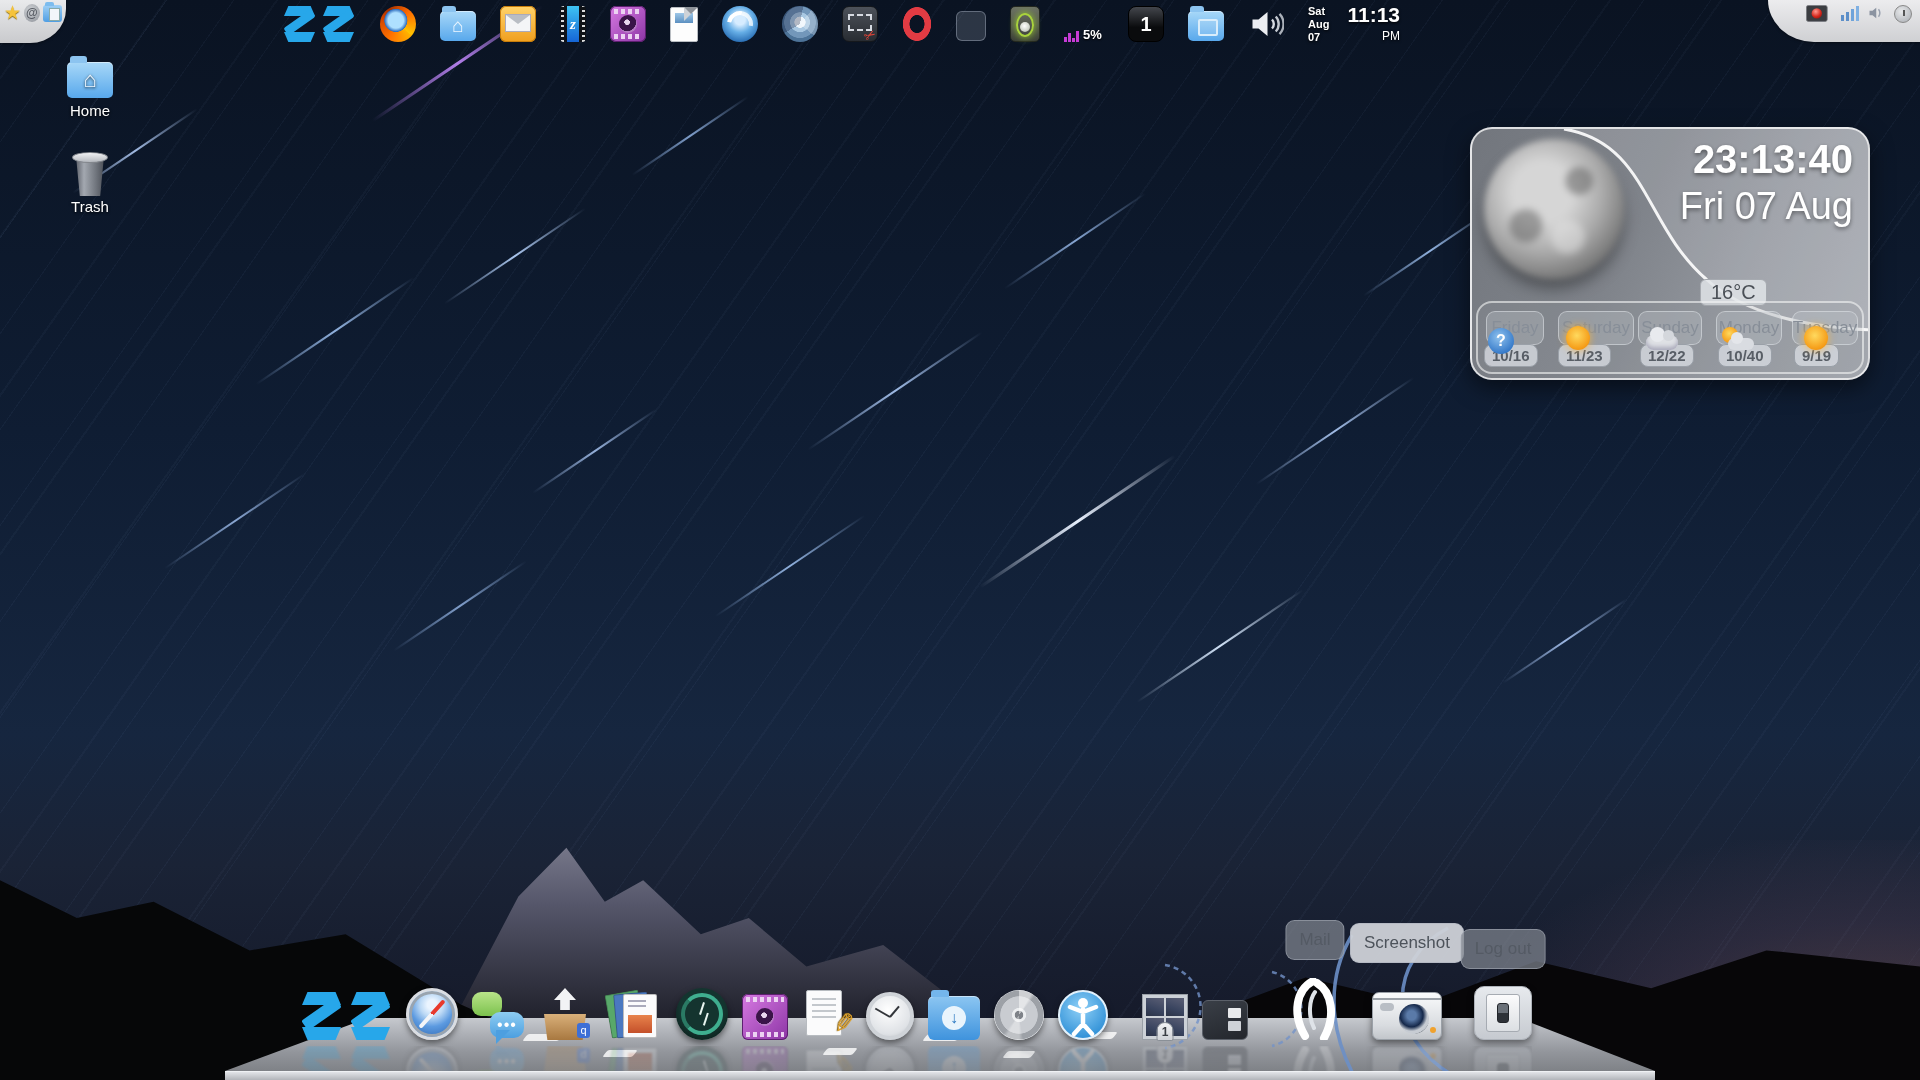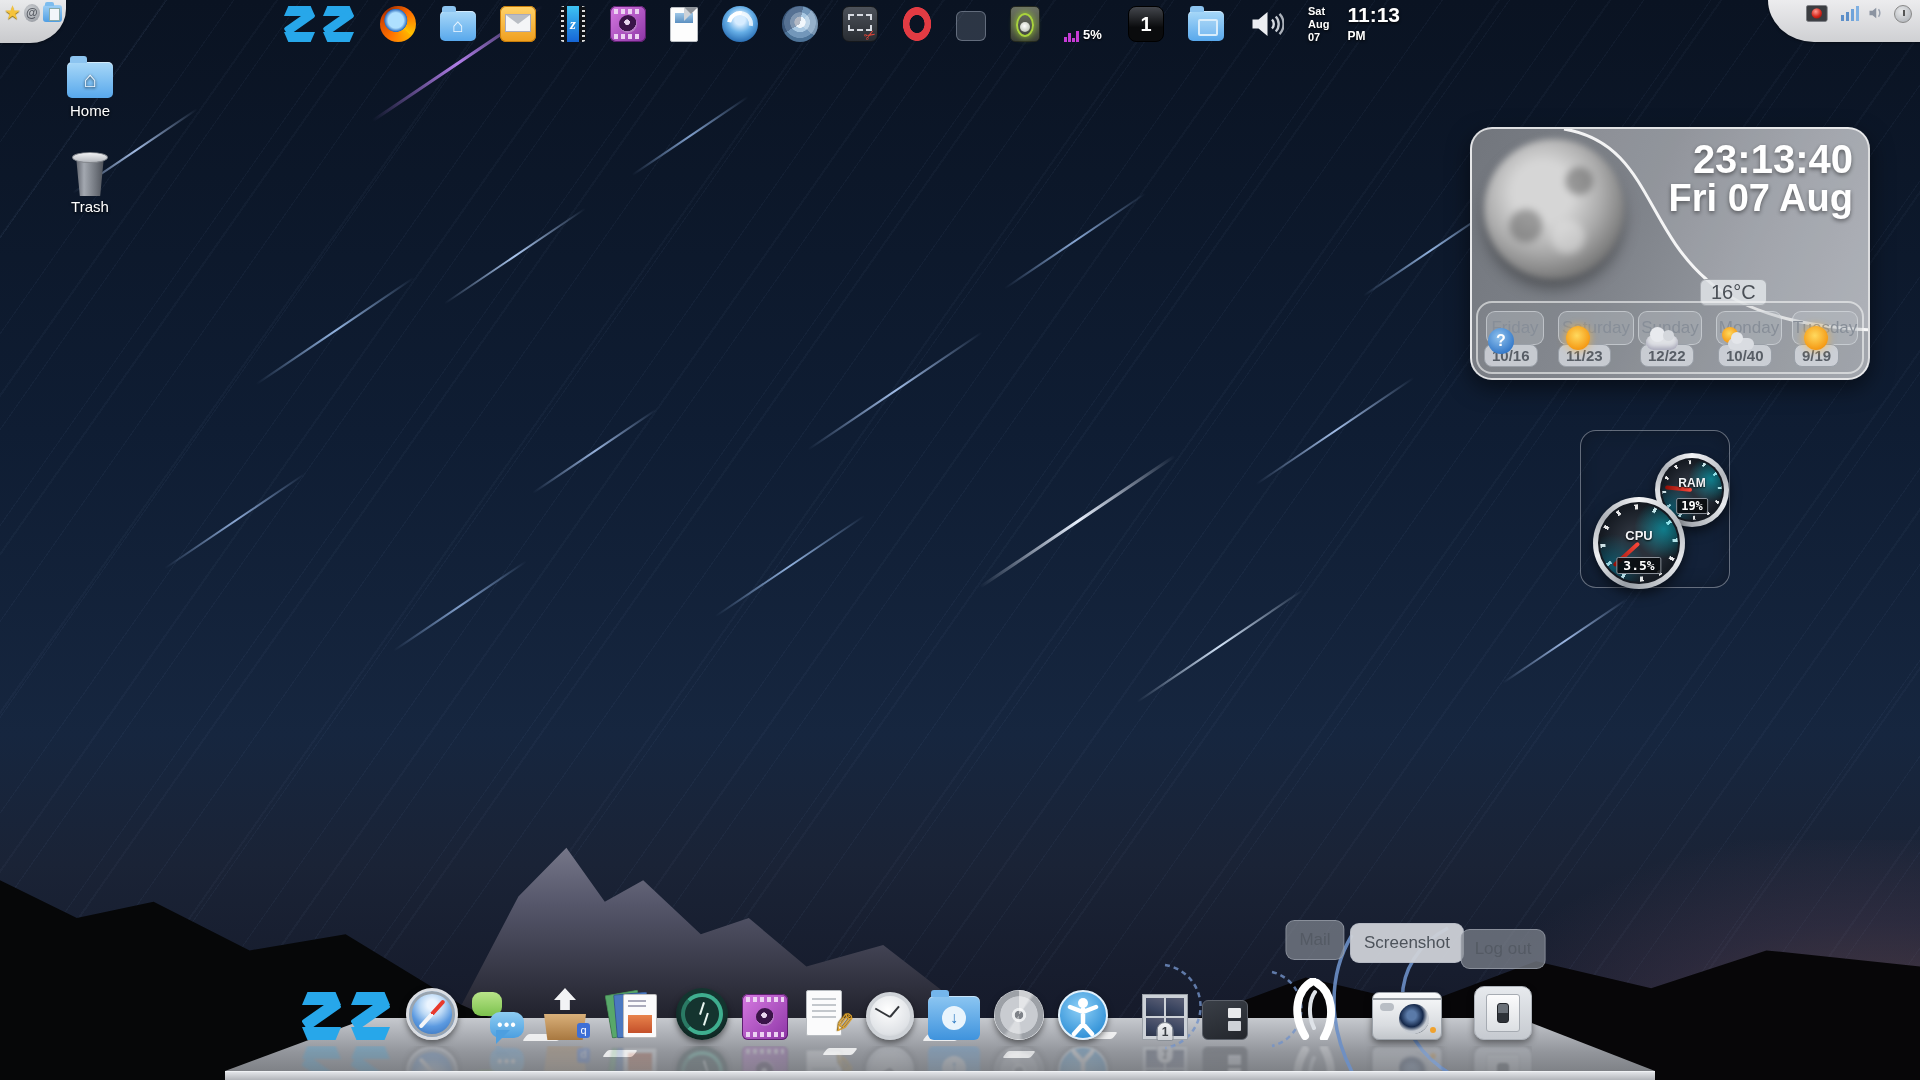--- a/index.html
+++ b/index.html
@@ -92,23 +92,23 @@
     border:2px solid #a9d33c; box-shadow:0 0 7px 1px rgba(150,200,50,.8); }
   .gspk::after { content:""; position:absolute; left:50%; bottom:9px; width:10px; height:10px; transform:translateX(-50%);
     border-radius:50%; background:radial-gradient(circle at 45% 40%, #fff, #cfd3c9 60%, #8a8f82); }
   .load { width:40px; display:flex; align-items:flex-end; gap:1px; height:30px; margin-top:6px;}
   .load b { width:3px; background:#c73bd6; }
   .load .lbl { color:#fff; font-size:13px; font-weight:bold; margin-left:3px; text-shadow:0 1px 2px #000; }
   .cal1 { background:linear-gradient(180deg,#43464c,#0a0b0d 60%); border-radius:8px; border:1px solid #000;
     color:#fff; font-weight:bold; font-size:20px; display:flex; align-items:center; justify-content:center; }
   .pclock { width:92px; display:flex; gap:8px; color:#fff; align-items:center; text-shadow:0 1px 3px #000;}
   .pclock .d1 { font-size:11px; text-align:left; line-height:13px; font-weight:bold;}
-  .pclock .d2 { text-align:left; }
+  .pclock .d2 { text-align:right; }
   .pclock .t { font-size:21px; font-weight:bold; line-height:20px;}
-  .pclock .m { font-size:12px; font-weight:bold; }
+  .pclock .m { font-size:12px; font-weight:normal; }
 
   
   .tray { position:absolute; left:1458px; top:0; width:236px; height:40px; z-index:20;
     background:linear-gradient(180deg,#f0f0f1,#d0d1d4); border-radius:0 0 5px 5px; box-shadow:0 1px 4px rgba(0,0,0,.45);
     display:flex; align-items:center; justify-content:center; gap:13px; }
   .rec { width:27px; height:21px; background:#3b3d41; border:1px solid #777a7f; border-radius:3px;
     display:flex; align-items:center; justify-content:center; }
   .rec i { width:13px; height:13px; border-radius:50%; background:radial-gradient(circle at 40% 32%, #ff9a90, #d3261b 55%, #6e0f0a); }
   .tray .time { color:#33363b; font-size:18px; }
   .mon { position:relative; width:28px; height:24px; }
@@ -143,21 +143,21 @@
     box-shadow:0 8px 22px rgba(0,0,0,.5); overflow:hidden; }
   .weather svg.curve { position:absolute; inset:0; }
   .moon { position:absolute; left:12px; top:10px; width:140px; height:140px; border-radius:50%;
     background:radial-gradient(circle at 42% 38%, #d6d6d6 0 25%, #ababab 50%, #7c7c7c 72%, #4c4c4c 95%);
     filter:blur(3px); box-shadow:0 10px 14px rgba(0,0,0,.35); }
   .moon::after { content:""; position:absolute; inset:0; border-radius:50%;
     background:radial-gradient(circle at 68% 30%, rgba(90,90,90,.5) 0 8%, transparent 12%),
                radial-gradient(circle at 30% 62%, rgba(80,80,80,.45) 0 10%, transparent 15%),
                radial-gradient(circle at 60% 70%, rgba(230,230,230,.5) 0 10%, transparent 16%); }
   .w-time { position:absolute; right:15px; top:8px; color:#fff; font-size:40px; font-weight:bold; text-shadow:0 2px 4px rgba(0,0,0,.45); }
-  .w-date { position:absolute; right:15px; top:48px; color:#fff; font-size:38px; font-weight:bold; text-shadow:0 2px 4px rgba(0,0,0,.45); }
+  .w-date { position:absolute; right:15px; top:56px; color:#fff; font-size:38px; font-weight:normal; text-shadow:0 2px 4px rgba(0,0,0,.45); }
   .w-temp { position:absolute; left:228px; top:150px; padding:1px 10px; background:rgba(225,228,232,.85);
     border:1px solid #a6aab0; border-radius:6px; color:#4b5057; font-size:20px; }
   .w-panel { position:absolute; left:4px; right:4px; top:172px; bottom:4px; border:2px solid rgba(255,255,255,.55);
     border-radius:16px; background:rgba(150,154,160,.22); }
   .day-btn { position:absolute; top:8px; height:34px; border-radius:9px; background:rgba(190,194,200,.35);
     border:1px solid rgba(230,233,238,.5); color:#878e98; font-size:17px; display:flex; align-items:center; justify-content:center; }
   .w-chip { position:absolute; bottom:5px; height:23px; padding:0 7px; background:rgba(215,219,225,.8);
     border:1px solid #9aa0a8; border-radius:8px; color:#585e66; font-size:15px; font-weight:bold;
     display:flex; align-items:center; }
   .wi { position:absolute; width:26px; height:26px; }
@@ -489,36 +489,20 @@
       <div class="wi sun" style="left:88px;bottom:22px;"></div>
       <div class="wi cloud" style="left:168px;bottom:22px;"></div>
       <div class="wi partly" style="left:244px;bottom:22px;">
         <span class="s"></span>
           <span class="c"></span>
       </div>
       <div class="wi sun" style="left:326px;bottom:22px;"></div>
     </div>
   </div>
 
-  <div class="gauges">
-    <div class="gauge g-ram">
-      <div class="gface">
-        <span class="glabel">RAM</span>
-        <span class="needle"></span>
-        <span class="gval">19%</span>
-      </div>
-    </div>
-    <div class="gauge g-cpu">
-      <div class="gface">
-        <span class="glabel">CPU</span>
-        <span class="needle"></span>
-        <span class="gval">3.5%</span>
-      </div>
-    </div>
-  </div>
 
   <div class="platform">
     <span class="mark" style="left:300px;top:16px;width:36px;"></span>
     <span class="mark" style="left:380px;top:32px;width:30px;"></span>
     <span class="mark" style="left:520px;top:12px;width:34px;"></span>
     <span class="mark" style="left:600px;top:30px;width:30px;"></span>
     <span class="mark" style="left:700px;top:16px;width:34px;"></span>
     <span class="mark" style="left:780px;top:33px;width:28px;"></span>
     <span class="mark" style="left:860px;top:14px;width:30px;"></span>
   </div>

